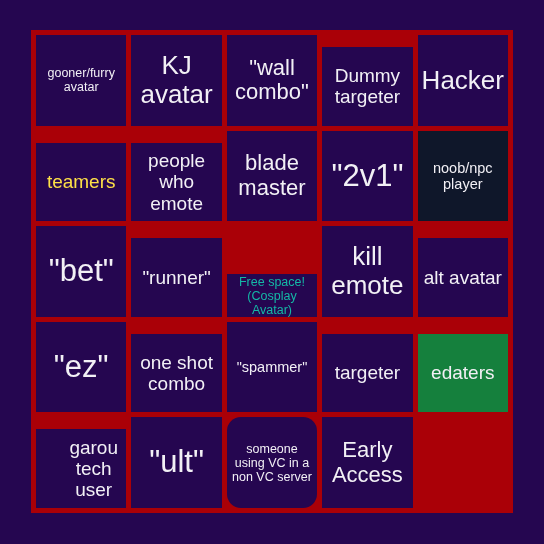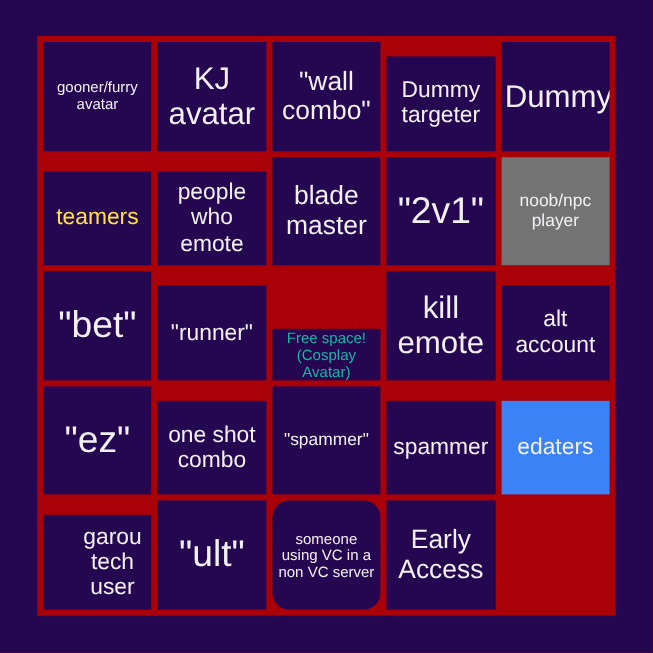--- a/index.html
+++ b/index.html
@@ -67,65 +67,65 @@
     <div class="bingo-cell fs-xl" style="background: rgb(37, 6, 80); color: rgb(242, 240, 245);">
       <span>KJ avatar</span>
     </div>
     <div class="bingo-cell fs-lg" style="background: rgb(37, 6, 80); color: rgb(242, 240, 245);">
       <span>"wall combo"</span>
     </div>
     <div class="bingo-cell fs-md" style="background: rgb(37, 6, 80); color: rgb(242, 240, 245);">
       <span>Dummy targeter</span>
     </div>
     <div class="bingo-cell fs-xl" style="background: rgb(37, 6, 80); color: rgb(242, 240, 245);">
-      <span>Dummy</span>
+      <span>Hacker</span>
     </div>
     <div class="bingo-cell fs-md" style="background: rgb(37, 6, 80); color: #fde047;">
       <span>teamers</span>
     </div>
     <div class="bingo-cell fs-md" style="background: rgb(37, 6, 80); color: rgb(242, 240, 245);">
       <span>people who emote</span>
     </div>
     <div class="bingo-cell fs-lg" style="background: rgb(37, 6, 80); color: rgb(242, 240, 245);">
       <span>blade master</span>
     </div>
     <div class="bingo-cell fs-xxl" style="background: rgb(37, 6, 80); color: rgb(242, 240, 245);">
       <span>"2v1"</span>
     </div>
-    <div class="bingo-cell fs-sm" style="background: #737373; color: rgb(242, 240, 245);">
+    <div class="bingo-cell fs-sm" style="background: #0f172a; color: rgb(242, 240, 245);">
       <span>noob/npc player</span>
     </div>
     <div class="bingo-cell fs-xxl" style="background: rgb(37, 6, 80); color: rgb(242, 240, 245);">
       <span>"bet"</span>
     </div>
     <div class="bingo-cell fs-md" style="background: rgb(37, 6, 80); color: rgb(242, 240, 245);">
       <span>"runner"</span>
     </div>
     <div class="bingo-cell fs-xs" style="background: rgb(37, 6, 80); color: #14b8a6; margin-top: 48px;">
       <span>Free space! (Cosplay Avatar)</span>
     </div>
     <div class="bingo-cell fs-xl" style="background: rgb(37, 6, 80); color: rgb(242, 240, 245);">
       <span>kill emote</span>
     </div>
     <div class="bingo-cell fs-md" style="background: rgb(37, 6, 80); color: rgb(242, 240, 245);">
-      <span>alt account</span>
+      <span>alt avatar</span>
     </div>
     <div class="bingo-cell fs-xxl" style="background: rgb(37, 6, 80); color: rgb(242, 240, 245);">
       <span>"ez"</span>
     </div>
     <div class="bingo-cell fs-md" style="background: rgb(37, 6, 80); color: rgb(242, 240, 245);">
       <span>one shot combo</span>
     </div>
     <div class="bingo-cell fs-sm" style="background: rgb(37, 6, 80); color: rgb(242, 240, 245);">
       <span>"spammer"</span>
     </div>
     <div class="bingo-cell fs-md" style="background: rgb(37, 6, 80); color: rgb(242, 240, 245);">
-      <span>spammer</span>
+      <span>targeter</span>
     </div>
-    <div class="bingo-cell fs-md" style="background: #3b82f6; color: rgb(242, 240, 245);">
+    <div class="bingo-cell fs-md" style="background: #15803d; color: rgb(242, 240, 245);">
       <span>edaters</span>
     </div>
     <div class="bingo-cell fs-md" style="background: rgb(37, 6, 80); color: rgb(242, 240, 245); padding-left: 28px;">
       <span>garou tech user</span>
     </div>
     <div class="bingo-cell fs-xxl" style="background: rgb(37, 6, 80); color: rgb(242, 240, 245);">
       <span>"ult"</span>
     </div>
     <div class="bingo-cell fs-xs" style="background: rgb(37, 6, 80); color: rgb(242, 240, 245); border-radius: 14px;">
       <span>someone using VC in a non VC server</span>

